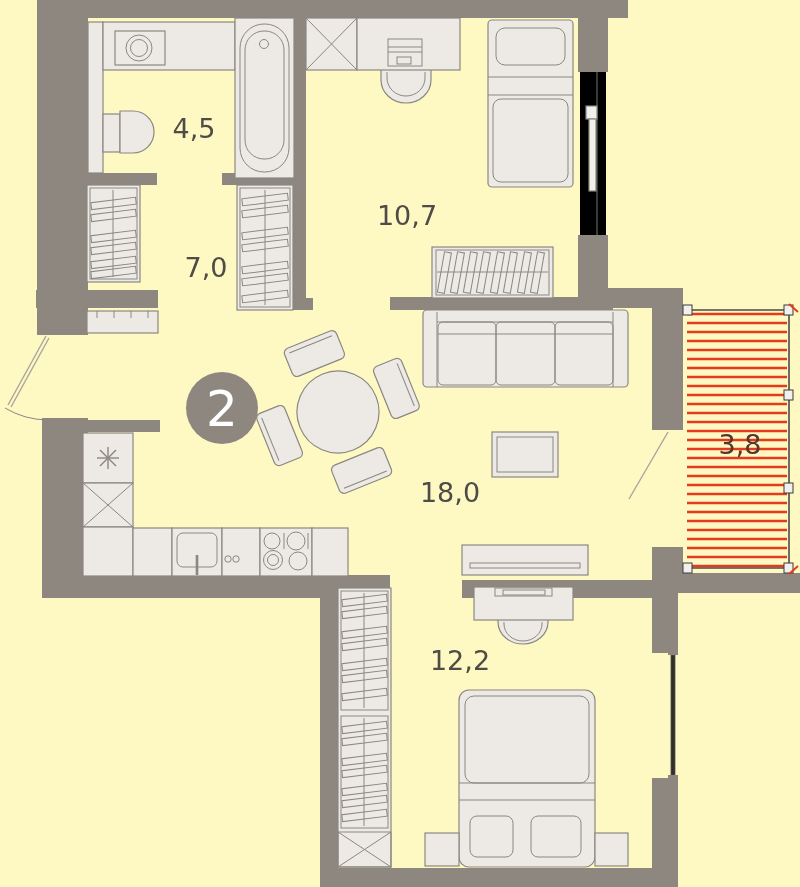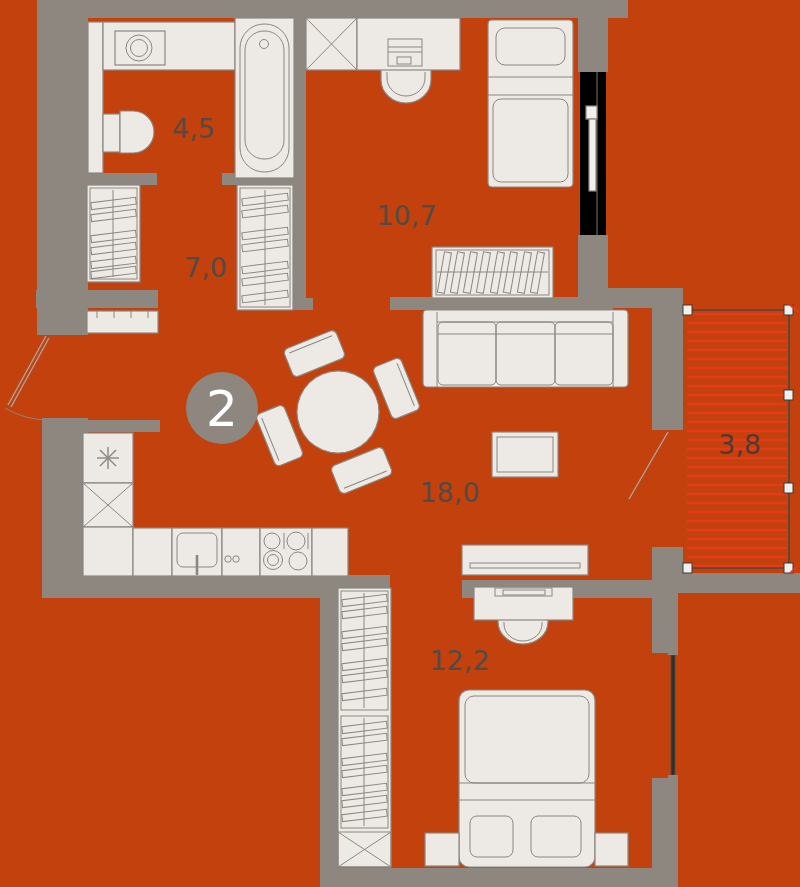--- a/index.html
+++ b/index.html
@@ -1,16 +1,16 @@
 <!DOCTYPE html>
 <html><head>
 <meta charset="utf-8">
 <style>
   html,body{margin:0;padding:0;background:#000;}
-  .stage{position:relative;width:800px;height:887px;background:#c2410c;overflow:hidden;
+  .stage{position:relative;width:800px;height:887px;background:#fef9c3;overflow:hidden;
          font-family:"DejaVu Sans",sans-serif;}
   svg{display:block;}
   .wall{fill:#8d8780;stroke:none;}
   .furn{fill:#edeae5;stroke:#8b8680;stroke-width:1.2;}
   .furnW{fill:#f2f0ec;stroke:#8b8680;stroke-width:1.2;}
   .lnT{stroke:#8b8680;stroke-width:1;fill:none;}
   .doorln{stroke:#aaa49d;stroke-width:1.4;fill:none;}
   .room-label{font-size:27px;font-weight:500;fill:#4f4b47;text-anchor:middle;}
   .balcony-label{font-size:27px;font-weight:500;fill:#53382f;text-anchor:middle;}
   .badge-text{font-size:50px;font-weight:500;fill:#ffffff;text-anchor:middle;}

